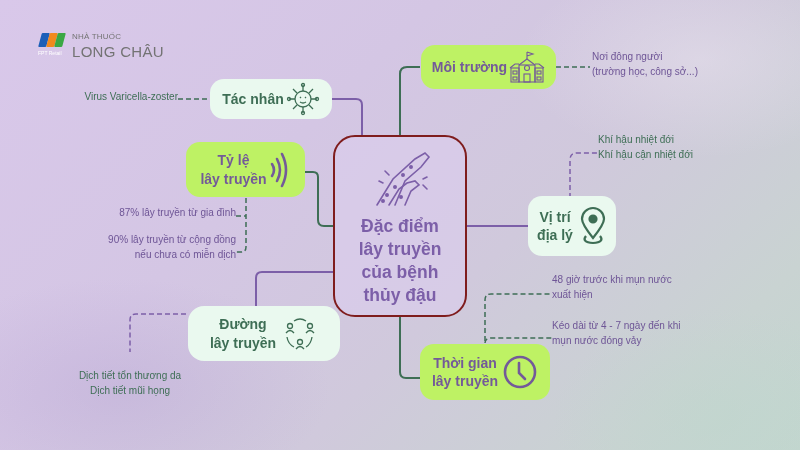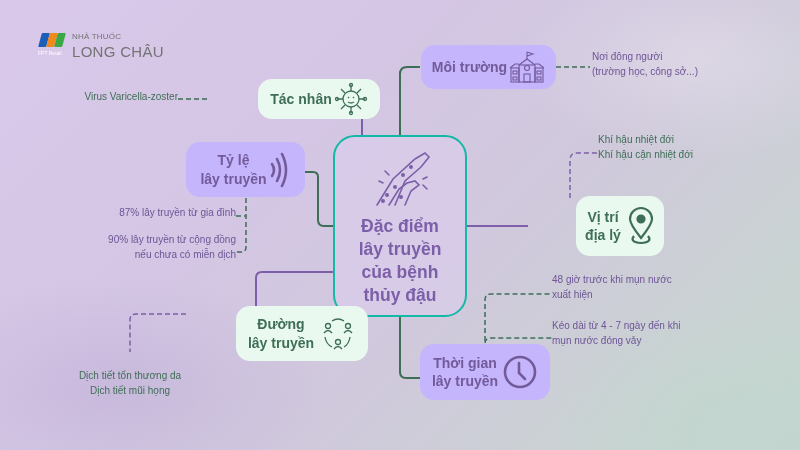--- a/index.html
+++ b/index.html
@@ -26,28 +26,28 @@
   .logo-mark .sub { position: absolute; top: 17px; left: 0; font-size: 5px; color: #fff; white-space: nowrap; }
   .logo-text { color: #737373; font-weight: normal; line-height: 1; }
   .logo-text .l1 { font-size: 8px; letter-spacing: 0.2px; }
   .logo-text .l2 { font-size: 15px; margin-top: 3px; letter-spacing: 0.3px; }
 
   .node {
     position: absolute; border-radius: 14px;
     display: flex; align-items: center; justify-content: center;
     font-weight: bold; font-size: 14px; line-height: 1.3; text-align: center;
   }
-  .node.green { background: #eaf9ef; color: #3e6e55; margin-left: 48px; }
-  .node.purple { background: #c4b5fd; color: #735a99; }
+  .node.green { background: #eaf9ef; color: #3e6e55; }
+  .node.purple { background: #bef264; color: #735a99; }
   .node .txt { white-space: pre-line; }
   .node svg { flex: 0 0 auto; margin-left: 2px; }
 
   .center {
     position: absolute; left: 333px; top: 135px; width: 134px; height: 182px;
-    border: 2px solid #14b8a6; border-radius: 22px; background: rgba(220,205,238,0.55);
+    border: 2px solid #7f1d1d; border-radius: 22px; background: rgba(220,205,238,0.55);
     display: flex; flex-direction: column; align-items: center;
   }
   .center .title {
     color: #7c5fa8; font-weight: bold; font-size: 17.5px; line-height: 1.32;
     text-align: center; white-space: pre-line; margin-top: 2px;
   }
   .leaf { position: absolute; font-size: 10px; line-height: 1.45; white-space: pre-line; }
   .leaf.g { color: #3e6e55; }
   .leaf.p { color: #6e5596; }
   .leaf.r { text-align: right; }
@@ -142,21 +142,21 @@
   <svg width="22" height="40" viewBox="0 0 22 40" fill="none" stroke="#735a99" stroke-width="2.6" stroke-linecap="round">
     <path d="M3 14 Q7 20 3 26"></path>
       <path d="M8 9 Q14 20 8 31"></path>
       <path d="M13 4 Q21 20 13 36"></path>
   </svg>
 </div>
 <div class="leaf p r" style="left:30px; top:206px; width:206px;">87% lây truyền từ gia đình</div>
 <div class="leaf p r" style="left:20px; top:233px; width:216px;">90% lây truyền từ cộng đồng
 nếu chưa có miễn dịch</div>
 
-<div class="node green" style="left:188px; top:306px; width:132px; height:55px;">
+<div class="node green" style="left:188px; top:306px; width:152px; height:55px;border-radius:16px;">
   <span class="txt">Đường
 lây truyền</span>
   <svg width="36" height="36" viewBox="0 0 36 36" fill="none" stroke="#3e6e55" stroke-width="1.3" style="margin-left:6px">
     <circle cx="8" cy="10" r="2.5"></circle>
       <path d="M4 17 q4 -5 8 0"></path>
     <circle cx="28" cy="10" r="2.5"></circle>
       <path d="M24 17 q4 -5 8 0"></path>
     <circle cx="18" cy="26" r="2.5"></circle>
       <path d="M14 33 q4 -5 8 0"></path>
     <path d="M12 5 Q18 1 24 5"></path>

